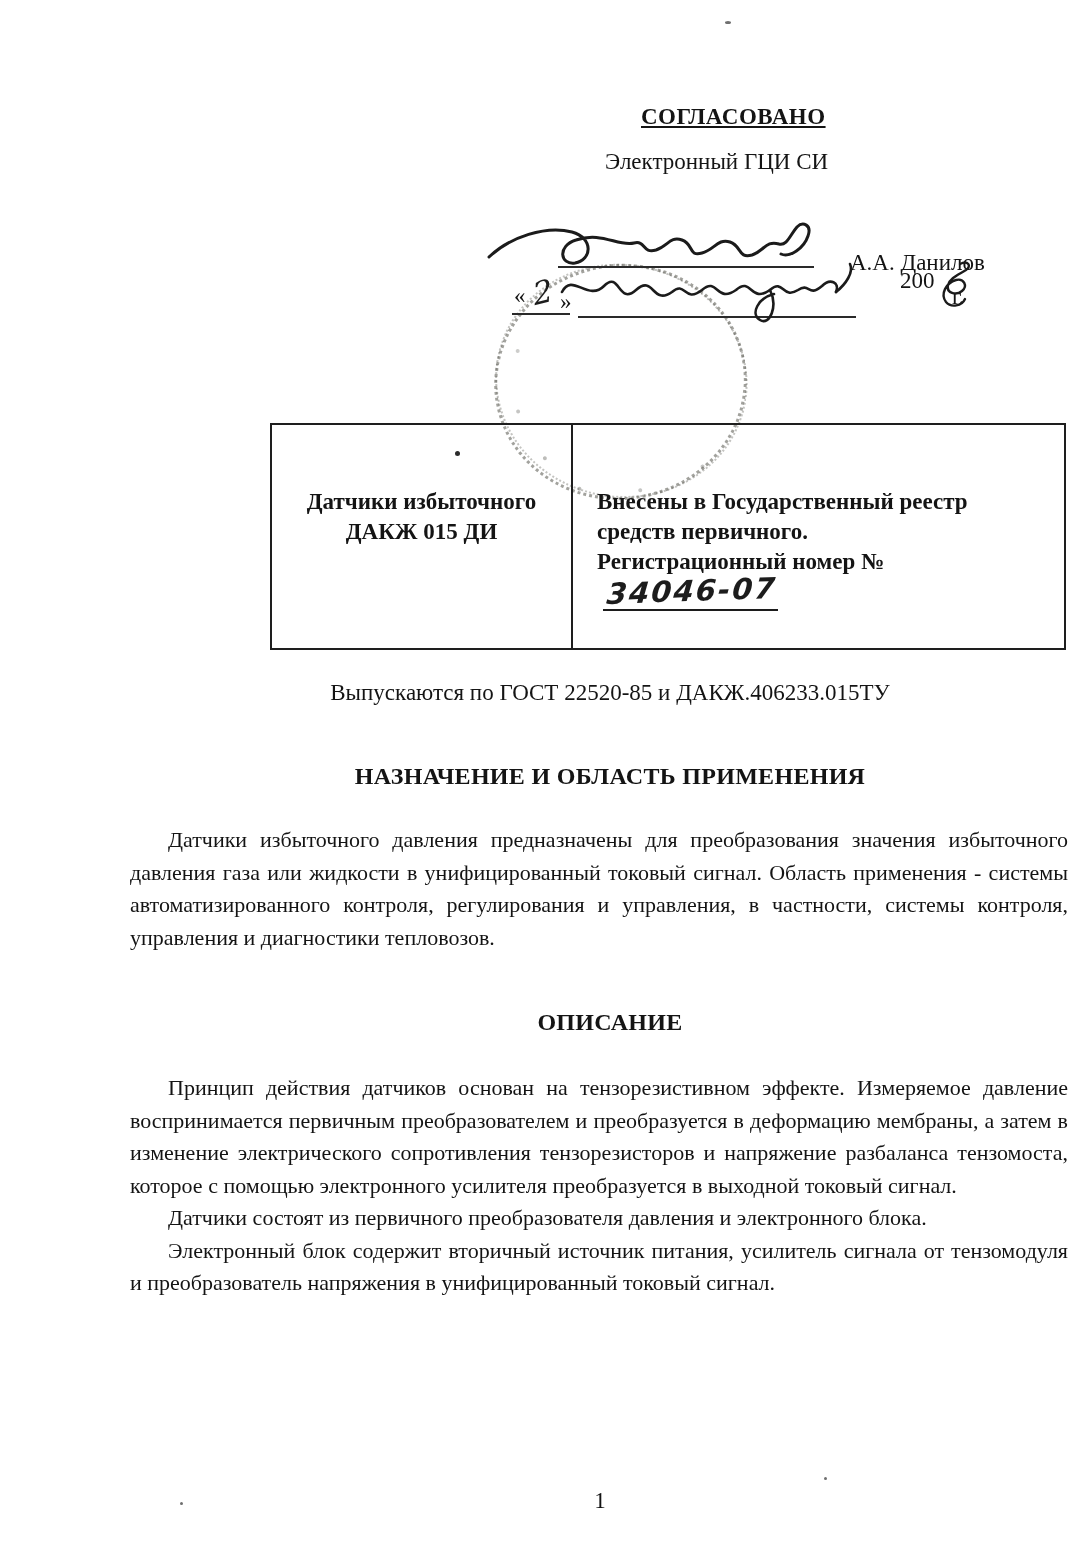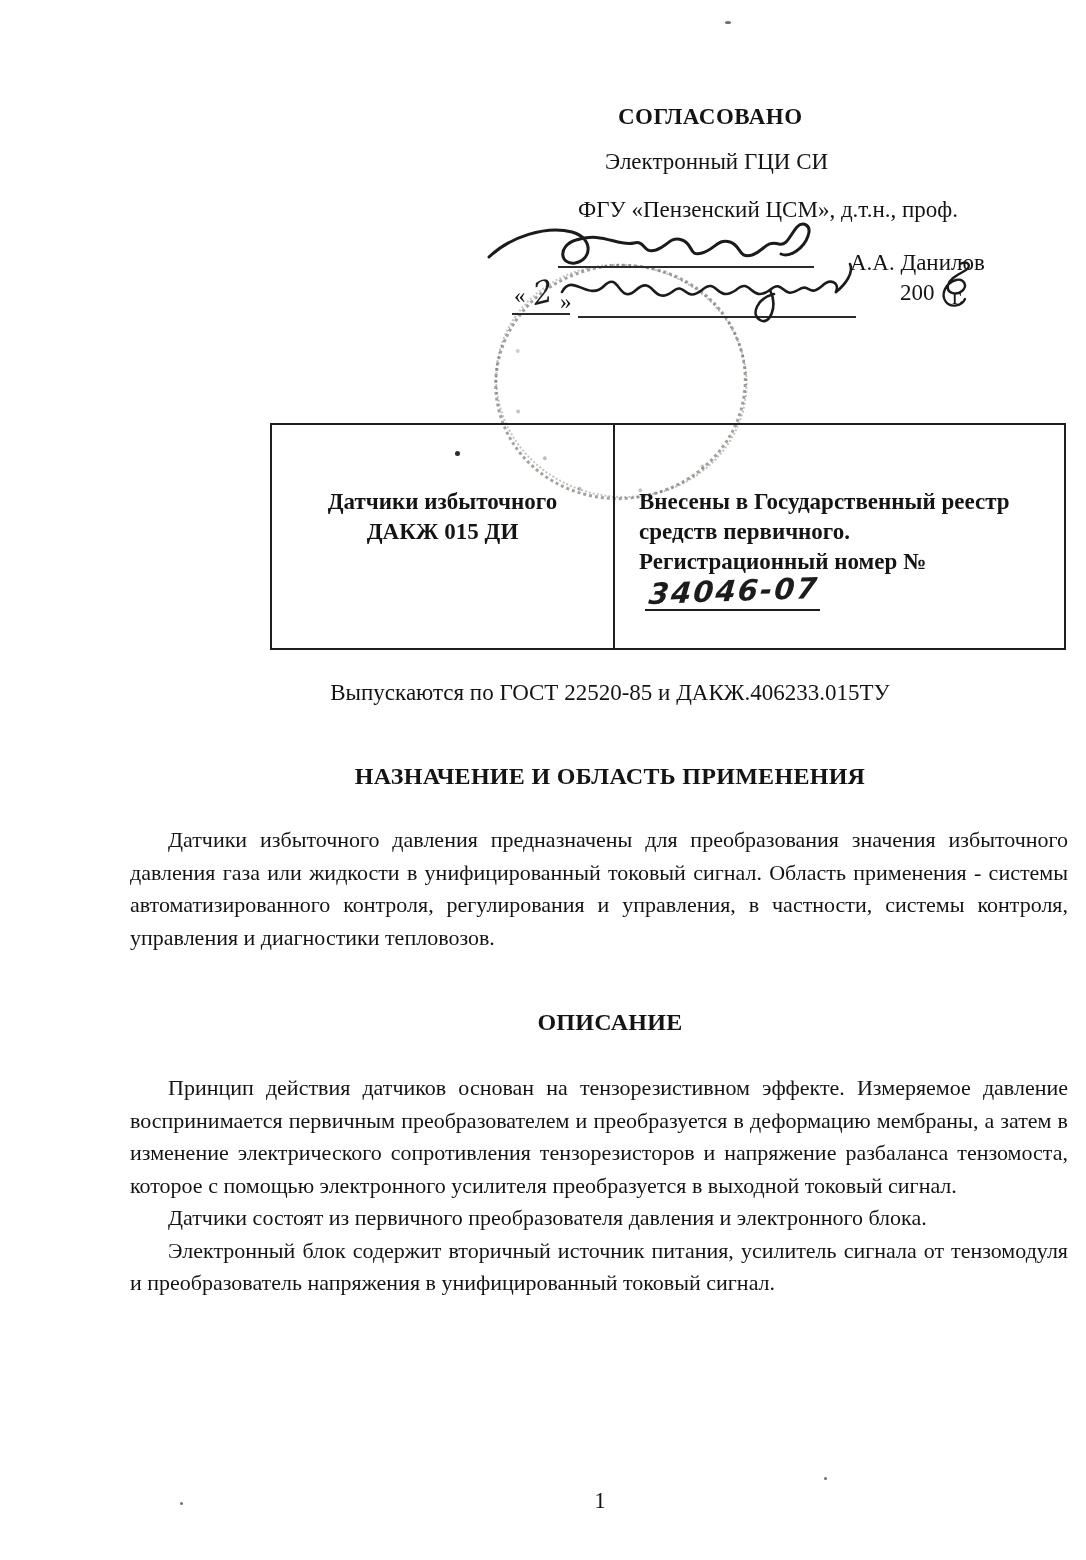--- a/index.html
+++ b/index.html
@@ -46,21 +46,21 @@
                 60px 205px 0 rgba(90,90,82,.4), 120px 215px 0 rgba(90,90,82,.35),
                 18px 60px 0 rgba(90,90,82,.3), 185px 200px 0 rgba(90,90,82,.35);
   }
 
   
   .reg-table {
     left:270px; top:423px; width:792px; height:223px;
     border:2px solid #1e1e1e; display:flex; z-index:2; background:transparent;
   }
   .reg-cell-left {
-    width:343px; border-right:2px solid #1e1e1e; box-sizing:border-box;
+    width:301px; border-right:2px solid #1e1e1e; box-sizing:border-box;
     padding-top:62px; text-align:center;
     font-weight:bold; font-size:23px; line-height:30px;
   }
   .reg-cell-right {
     flex:1; box-sizing:border-box; padding:62px 14px 0 24px;
     font-weight:bold; font-size:23px; line-height:30px;
   }
   .reg-num {
     border-bottom:2px solid #1c1c1c; white-space:nowrap; display:inline-block;
     vertical-align:baseline; margin-left:6px;
@@ -83,23 +83,22 @@
 </head>
 <body>
 
 <div class="page">
 
   <div class="speck abs" style="left:725px; top:21px; width:6px; height:3px;"></div>
   <div class="speck abs" style="left:455px; top:451px; width:5px; height:5px; background:#2c2c2c;"></div>
   <div class="speck abs" style="left:824px; top:1477px; width:3px; height:3px;"></div>
   <div class="speck abs" style="left:180px; top:1502px; width:3px; height:3px;"></div>
 
-  <div class="abs appr-title" style="left:618px; top:104px;">СОГЛАСОВАНО</div>
+  <div class="abs appr-title" style="left:641px; top:104px;text-decoration:underline;">СОГЛАСОВАНО</div>
   <div class="abs appr-line" style="left:605px; top:149px;">Электронный ГЦИ СИ</div>
-  <div class="abs appr-line" style="left:578px; top:197px;">ФГУ «Пензенский ЦСМ», д.т.н., проф.</div>
 
   <div class="abs stamp"></div>
 
   <svg class="abs sig-svg" style="left:486px; top:213px; z-index:3;" width="340" height="66" viewBox="0 0 340 66">
     <path stroke-width="3" d="M3,44 C24,24 60,12 86,19 C108,25 106,47 89,50 C74,52 71,33 90,27 C116,18 132,34 148,30 C160,27 156,41 170,37 C182,33 184,23 196,27 C208,31 202,44 216,40 C228,37 232,25 244,29 C256,33 252,46 266,42 C278,38 280,27 293,31 C301,33 304,22 311,14 C317,8 326,12 322,23 C318,35 304,45 295,41"></path>
   </svg>
   <div class="abs u-line" style="left:558px; top:266px; width:256px;"></div>
   <div class="abs appr-line" style="left:850px; top:250px;">А.А. Данилов</div>
 
   <span class="abs appr-line" style="left:514px; top:283px;">«</span>
@@ -107,21 +106,21 @@
   <span class="abs appr-line" style="left:560px; top:289px;">»</span>
   <div class="abs u-line" style="left:512px; top:313px; width:58px;"></div>
 
   <svg class="abs month-svg" style="left:556px; top:254px; z-index:3;" width="310" height="78" viewBox="0 0 310 78">
     <path stroke-width="2.6" d="M6,38 C16,18 32,48 48,32 C64,16 62,52 80,36 C98,20 96,52 116,38 C130,26 128,50 146,36 C162,22 160,50 180,36 C196,22 194,50 214,36 C228,24 226,46 242,36 C254,28 252,44 266,32 C274,24 284,28 280,38"></path>
     <path stroke-width="2.6" d="M214,36 C222,52 214,72 204,66 C194,60 202,44 218,40"></path>
     <path stroke-width="2.6" d="M280,38 C290,30 298,18 294,10"></path>
   </svg>
   <div class="abs u-line" style="left:578px; top:316px; width:278px;"></div>
 
-  <span class="abs appr-line" style="left:900px; top:280px;font-family:Liberation Serif, serif;">200</span>
+  <span class="abs appr-line" style="left:900px; top:268px;font-family:Liberation Serif, serif;">200</span>
   <svg class="abs year8-svg" style="left:938px; top:258px; z-index:3;" width="36" height="56" viewBox="0 0 36 56">
     <path stroke-width="2.4" d="M22,6 C30,2 34,8 28,12 C20,17 12,20 10,27 C8,35 18,38 24,33 C30,28 26,20 18,22 C8,25 2,36 8,44 C13,50 24,48 27,41"></path>
   </svg>
   <span class="abs appr-line" style="left:952px; top:284px;">г.</span>
 
   <div class="abs reg-table">
     <div class="reg-cell-left">
       <div>Датчики  избыточного</div>
       <div>ДАКЖ 015 ДИ</div>
     </div>

